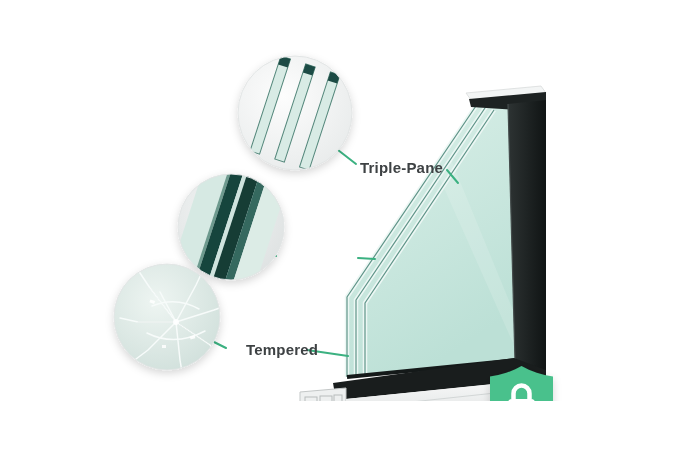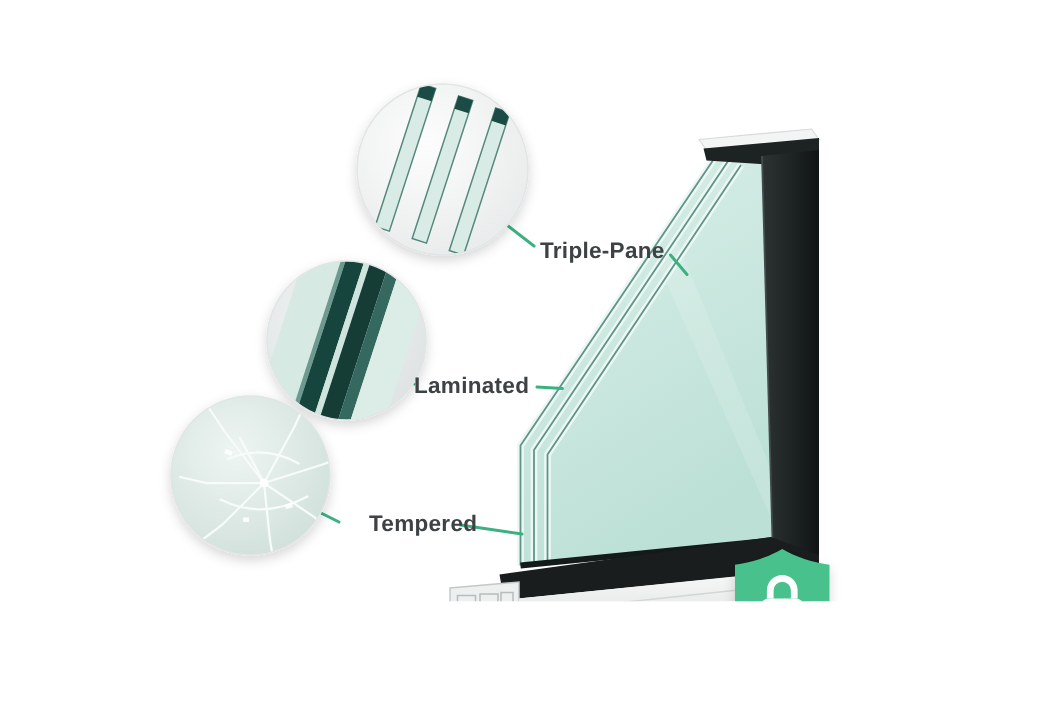--- a/index.html
+++ b/index.html
@@ -181,15 +181,14 @@
       <g>
         <path d="M23.5,33 L23.5,27.5 A8,8 0 0 1 39.5,27.5 L39.5,33" fill="none" stroke="#ffffff" stroke-width="4.5"></path>
         <rect x="18" y="33" width="27" height="20" rx="4" fill="#ffffff"></rect>
         <circle cx="31.5" cy="41" r="3.4" fill="#1c8b61"></circle>
         <rect x="30" y="42.5" width="3" height="6.5" rx="1.5" fill="#1c8b61"></rect>
       </g>
     </g>
   </svg>
 
   <div class="callout-label lbl-triple">Triple-Pane</div>
-  <div class="callout-label lbl-laminated">Laminated</div>
   <div class="callout-label lbl-tempered">Tempered</div>
 </div>
 
 </body></html>

